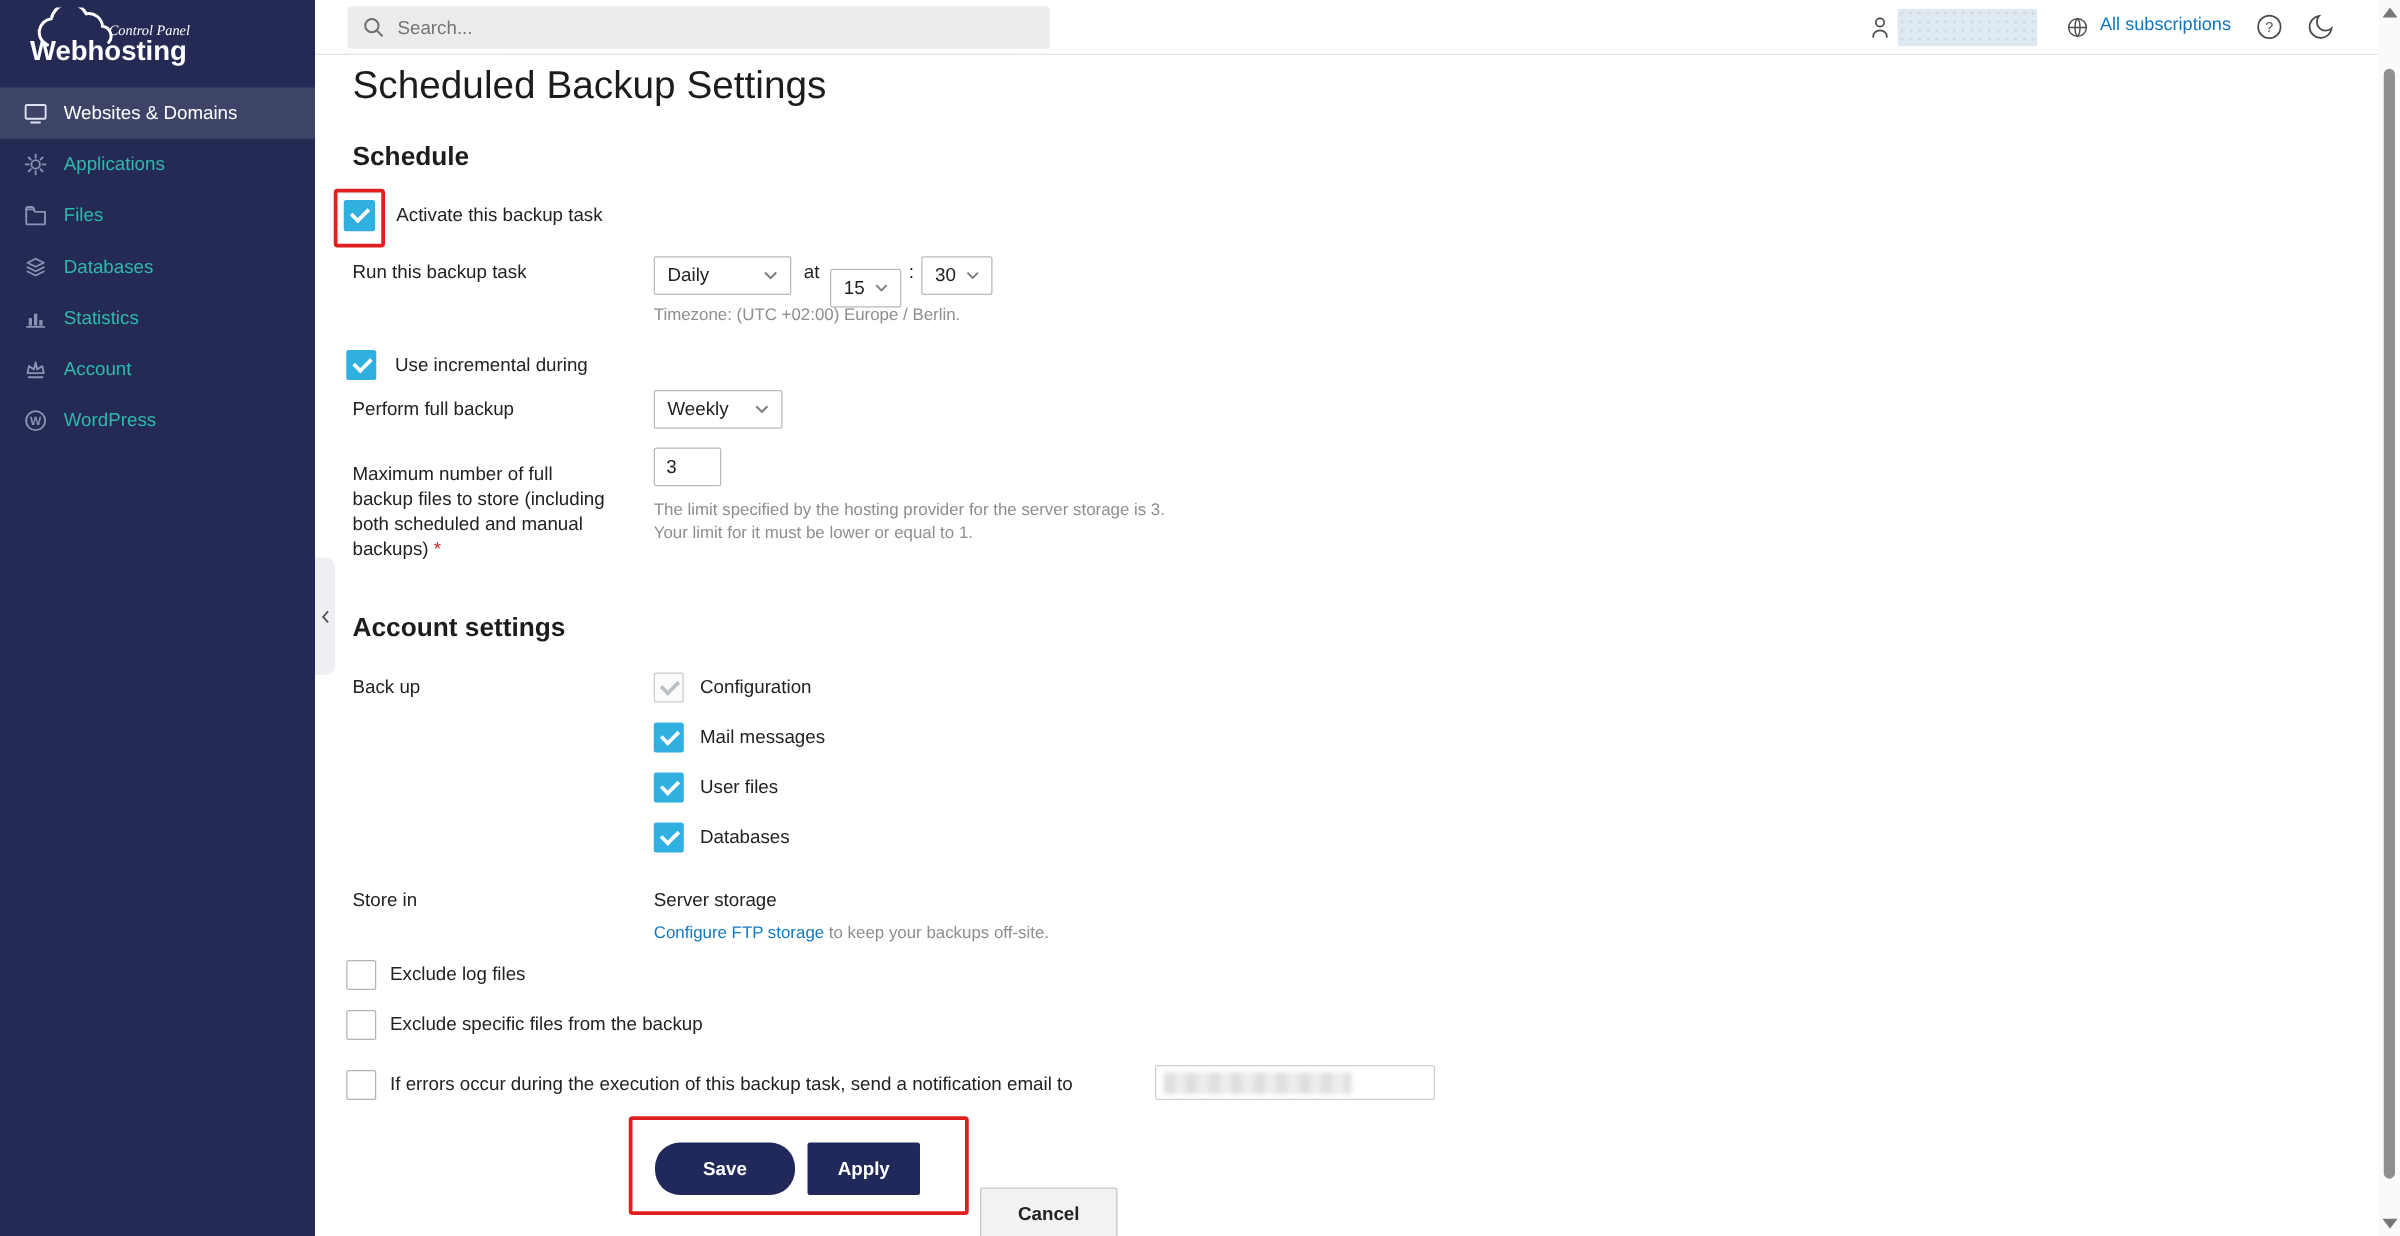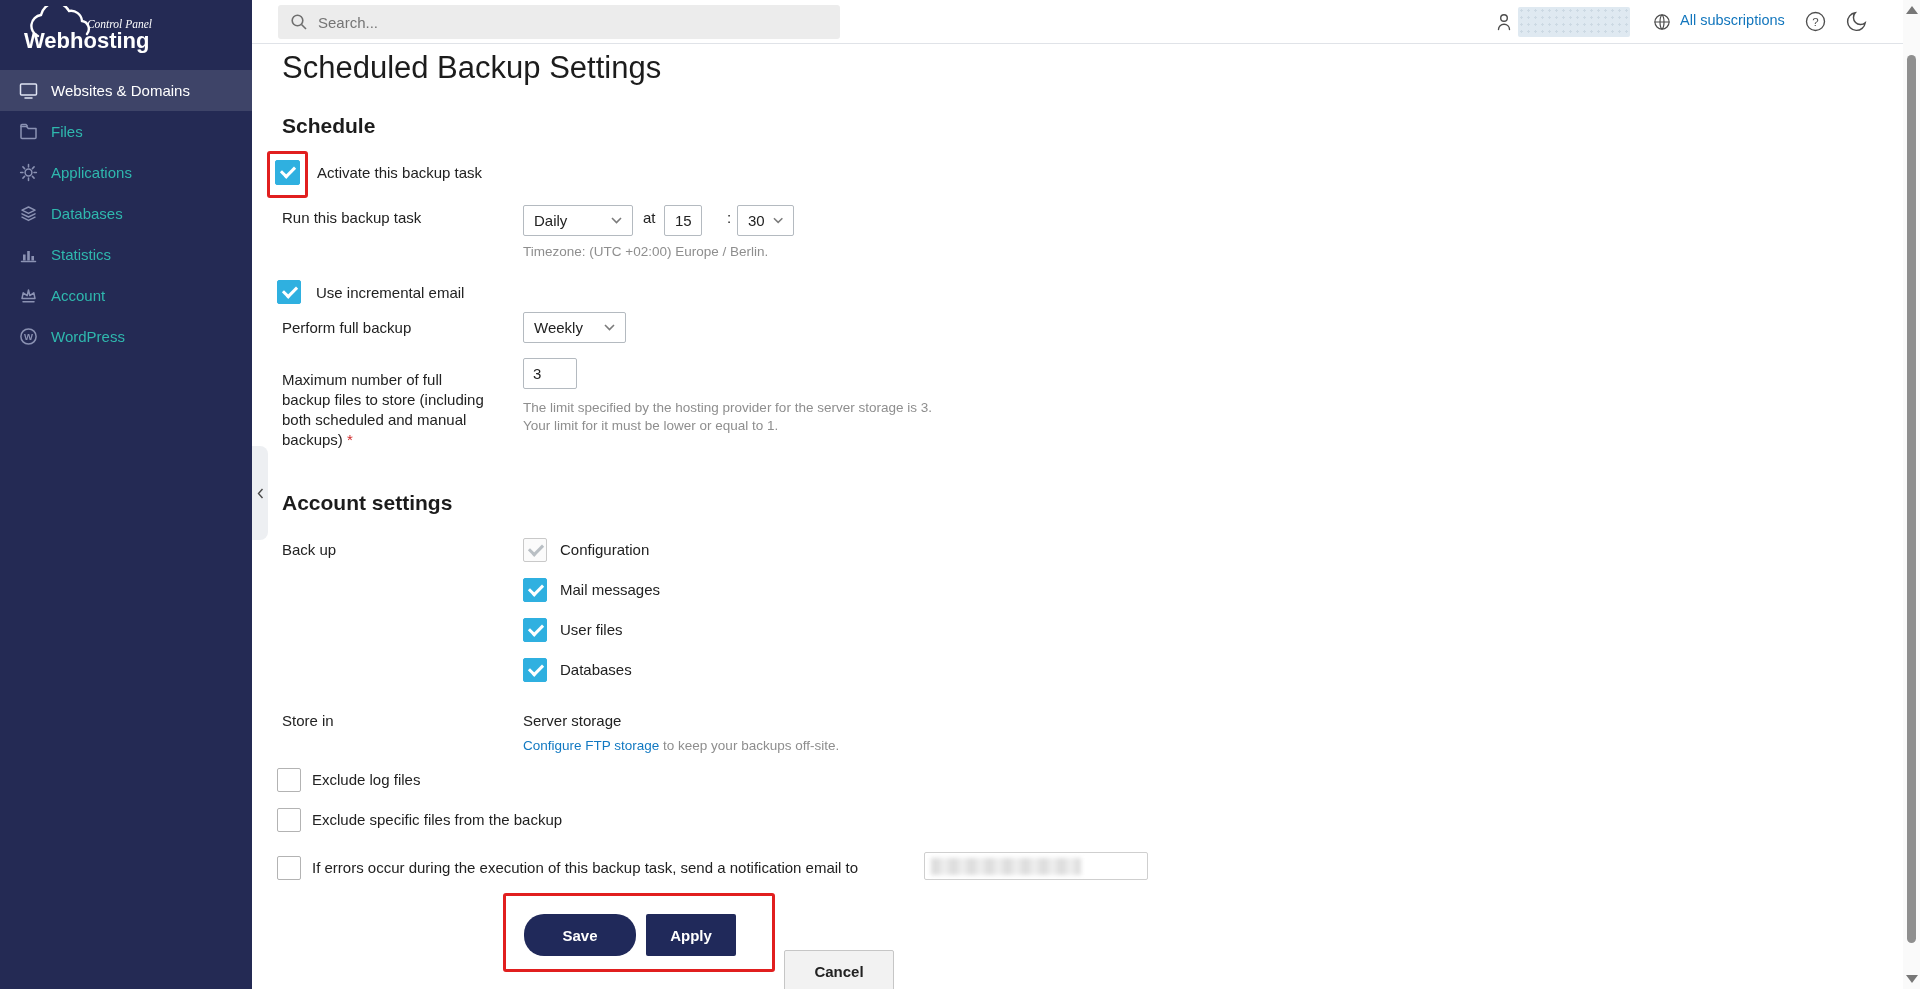--- a/index.html
+++ b/index.html
@@ -98,31 +98,31 @@
   <nav class="nav">
     <div class="nav-item active">
       <svg viewBox="0 0 19 19">
           <rect x="1.5" y="3" width="16" height="11" rx="1"></rect>
           <path d="M6 17h7"></path>
         </svg>
       <span>Websites &amp; Domains</span>
     </div>
     <div class="nav-item">
       <svg viewBox="0 0 19 19">
+          <circle cx="9.5" cy="9.5" r="3.4"></circle>
+          <path d="M9.5 1.6v2.4M9.5 15v2.4M1.6 9.5h2.4M15 9.5h2.4M3.9 3.9l1.7 1.7M13.4 13.4l1.7 1.7M15.1 3.9l-1.7 1.7M5.6 13.4l-1.7 1.7"></path>
+        </svg>
+      <span>Applications</span>
+    </div>
+    <div class="nav-item">
+      <svg viewBox="0 0 19 19">
           <path d="M2 4.5h5.5l1.8 2H17v9a1 1 0 0 1-1 1H3a1 1 0 0 1-1-1z"></path>
           <path d="M2 4.5V3.6a1 1 0 0 1 1-1h4l1.3 1.4"></path>
         </svg>
       <span>Files</span>
-    </div>
-    <div class="nav-item">
-      <svg viewBox="0 0 19 19">
-          <circle cx="9.5" cy="9.5" r="3.4"></circle>
-          <path d="M9.5 1.6v2.4M9.5 15v2.4M1.6 9.5h2.4M15 9.5h2.4M3.9 3.9l1.7 1.7M13.4 13.4l1.7 1.7M15.1 3.9l-1.7 1.7M5.6 13.4l-1.7 1.7"></path>
-        </svg>
-      <span>Applications</span>
     </div>
     <div class="nav-item">
       <svg viewBox="0 0 19 19">
           <path d="M3 6.2 9.5 3l6.5 3.2-6.5 3.2z"></path>
           <path d="M3 9.8l6.5 3.2 6.5-3.2"></path>
           <path d="M3 13.2l6.5 3.2 6.5-3.2"></path>
         </svg>
       <span>Databases</span>
     </div>
     <div class="nav-item">
@@ -205,37 +205,37 @@
   <span class="lbl" style="left:317px; top:164px;">Activate this backup task</span>
 
   <span class="lbl" style="left:282px; top:209px;">Run this backup task</span>
   <span class="sel" style="left:523px; top:205px; width:110px;">
     <span>Daily</span>
     <svg viewBox="0 0 11 7">
         <polyline points="1,1 5.5,5.5 10,1"></polyline>
       </svg>
   </span>
   <span class="lbl" style="left:643px; top:209px;">at</span>
-  <span class="sel" style="left:664px; top:205px; width:38px;">
+  <span class="sel" style="left:664px; top:215px; width:57px;">
     <span>15</span>
     <svg viewBox="0 0 11 7">
         <polyline points="1,1 5.5,5.5 10,1"></polyline>
       </svg>
   </span>
   <span class="lbl" style="left:727px; top:209px;">:</span>
   <span class="sel" style="left:737px; top:205px; width:57px;">
     <span>30</span>
     <svg viewBox="0 0 11 7">
         <polyline points="1,1 5.5,5.5 10,1"></polyline>
       </svg>
   </span>
   <span class="note" style="left:523px; top:244px;">Timezone: (UTC +02:00) Europe / Berlin.</span>
 
   <span class="cb checked" style="left:277px; top:280px;"></span>
-  <span class="lbl" style="left:316px; top:284px;">Use incremental email</span>
+  <span class="lbl" style="left:316px; top:284px;">Use incremental during</span>
 
   <span class="lbl" style="left:282px; top:319px;">Perform full backup</span>
   <span class="sel" style="left:523px; top:312px; width:103px;">
     <span>Weekly</span>
     <svg viewBox="0 0 11 7">
         <polyline points="1,1 5.5,5.5 10,1"></polyline>
       </svg>
   </span>
 
   <span class="lbl" style="left:282px; top:370px; width:205px; line-height:20px;"><span>Maximum number of full backup files to store (including both scheduled and manual backups)</span> <span class="req">*</span></span>

